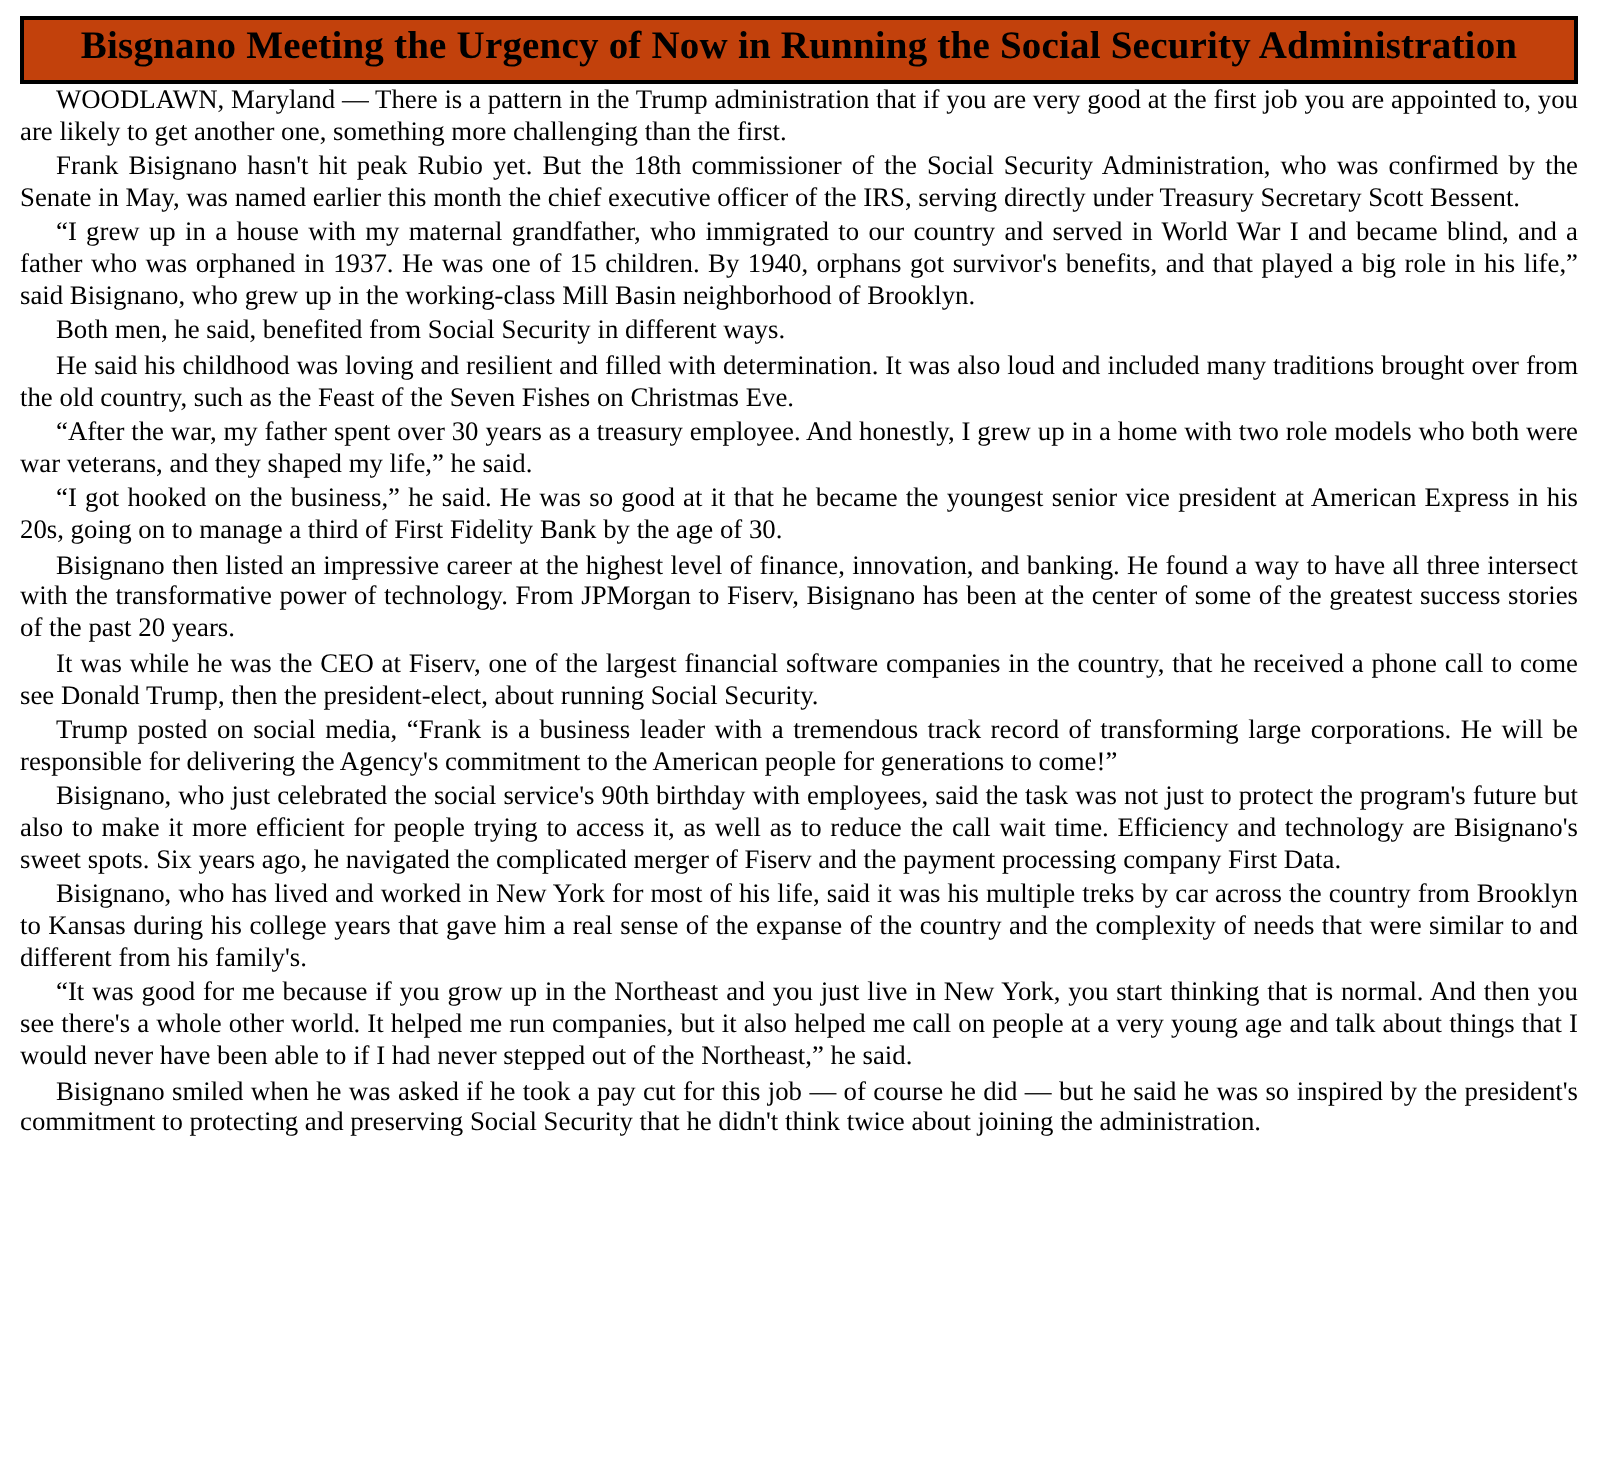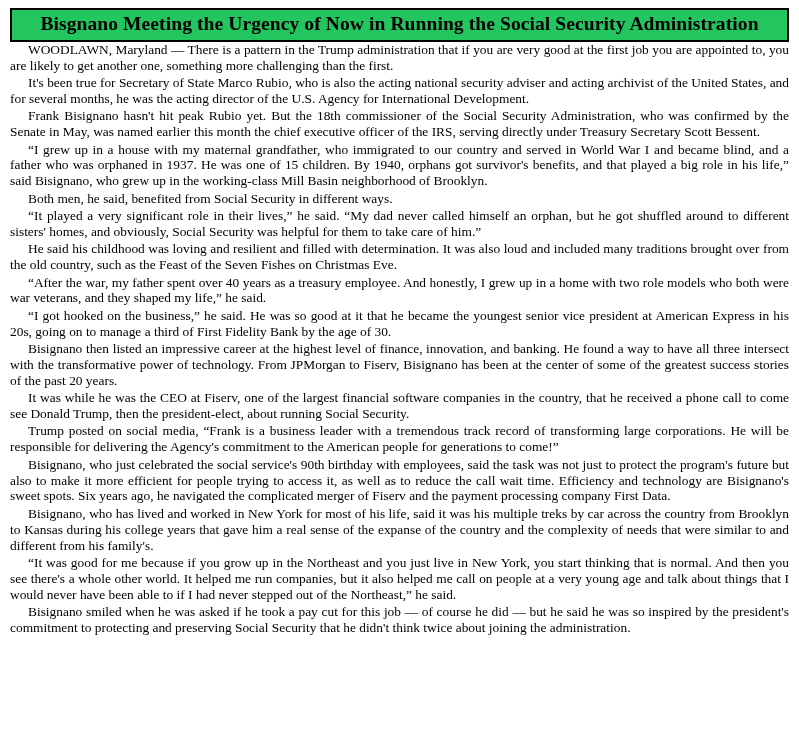--- a/index.html
+++ b/index.html
@@ -14,21 +14,21 @@
     color: #000000;
   }
   .page {
     width: 799px;
     height: 735px;
     box-sizing: border-box;
     padding: 8px 10px 6px 10px;
     position: relative;
   }
   .headline-bar {
-    background: #22c55e;
+    background: #c2410c;
     border: 2px solid #000000;
     box-sizing: border-box;
     width: 100%;
     padding: 3px 6px 5px 6px;
     text-align: center;
   }
   .headline-bar .headline {
     font-family: "Liberation Serif", serif;
     font-weight: bold;
     font-size: 19.5px;
@@ -62,27 +62,25 @@
 
 <div class="page">
 
   <div class="headline-bar">
     <div class="headline">Bisgnano Meeting the Urgency of Now in Running the Social Security Administration</div>
   </div>
 
 
   <div class="article">
     <p>WOODLAWN, Maryland — There is a pattern in the Trump administration that if you are very good at the first job you are appointed to, you are likely to get another one, something more challenging than the first.</p>
-    <p>It's been true for Secretary of State Marco Rubio, who is also the acting national security adviser and acting archivist of the United States, and for several months, he was the acting director of the U.S. Agency for International Development.</p>
     <p>Frank Bisignano hasn't hit peak Rubio yet. But the 18th commissioner of the Social Security Administration, who was confirmed by the Senate in May, was named earlier this month the chief executive officer of the IRS, serving directly under Treasury Secretary Scott Bessent.</p>
     <p>“I grew up in a house with my maternal grandfather, who immigrated to our country and served in World War I and became blind, and a father who was orphaned in 1937. He was one of 15 children. By 1940, orphans got survivor's benefits, and that played a big role in his life,” said Bisignano, who grew up in the working-class Mill Basin neighborhood of Brooklyn.</p>
     <p>Both men, he said, benefited from Social Security in different ways.</p>
-    <p>“It played a very significant role in their lives,” he said. “My dad never called himself an orphan, but he got shuffled around to different sisters' homes, and obviously, Social Security was helpful for them to take care of him.”</p>
     <p>He said his childhood was loving and resilient and filled with determination. It was also loud and included many traditions brought over from the old country, such as the Feast of the Seven Fishes on Christmas Eve.</p>
-    <p>“After the war, my father spent over 40 years as a treasury employee. And honestly, I grew up in a home with two role models who both were war veterans, and they shaped my life,” he said.</p>
+    <p>“After the war, my father spent over 30 years as a treasury employee. And honestly, I grew up in a home with two role models who both were war veterans, and they shaped my life,” he said.</p>
     <p>“I got hooked on the business,” he said. He was so good at it that he became the youngest senior vice president at American Express in his 20s, going on to manage a third of First Fidelity Bank by the age of 30.</p>
     <p>Bisignano then listed an impressive career at the highest level of finance, innovation, and banking. He found a way to have all three intersect with the transformative power of technology. From JPMorgan to Fiserv, Bisignano has been at the center of some of the greatest success stories of the past 20 years.</p>
     <p>It was while he was the CEO at Fiserv, one of the largest financial software companies in the country, that he received a phone call to come see Donald Trump, then the president-elect, about running Social Security.</p>
     <p>Trump posted on social media, “Frank is a business leader with a tremendous track record of transforming large corporations. He will be responsible for delivering the Agency's commitment to the American people for generations to come!”</p>
     <p>Bisignano, who just celebrated the social service's 90th birthday with employees, said the task was not just to protect the program's future but also to make it more efficient for people trying to access it, as well as to reduce the call wait time. Efficiency and technology are Bisignano's sweet spots. Six years ago, he navigated the complicated merger of Fiserv and the payment processing company First Data.</p>
     <p>Bisignano, who has lived and worked in New York for most of his life, said it was his multiple treks by car across the country from Brooklyn to Kansas during his college years that gave him a real sense of the expanse of the country and the complexity of needs that were similar to and different from his family's.</p>
     <p>“It was good for me because if you grow up in the Northeast and you just live in New York, you start thinking that is normal. And then you see there's a whole other world. It helped me run companies, but it also helped me call on people at a very young age and talk about things that I would never have been able to if I had never stepped out of the Northeast,” he said.</p>
     <p>Bisignano smiled when he was asked if he took a pay cut for this job — of course he did — but he said he was so inspired by the president's commitment to protecting and preserving Social Security that he didn't think twice about joining the administration.</p>
 
   </div>

